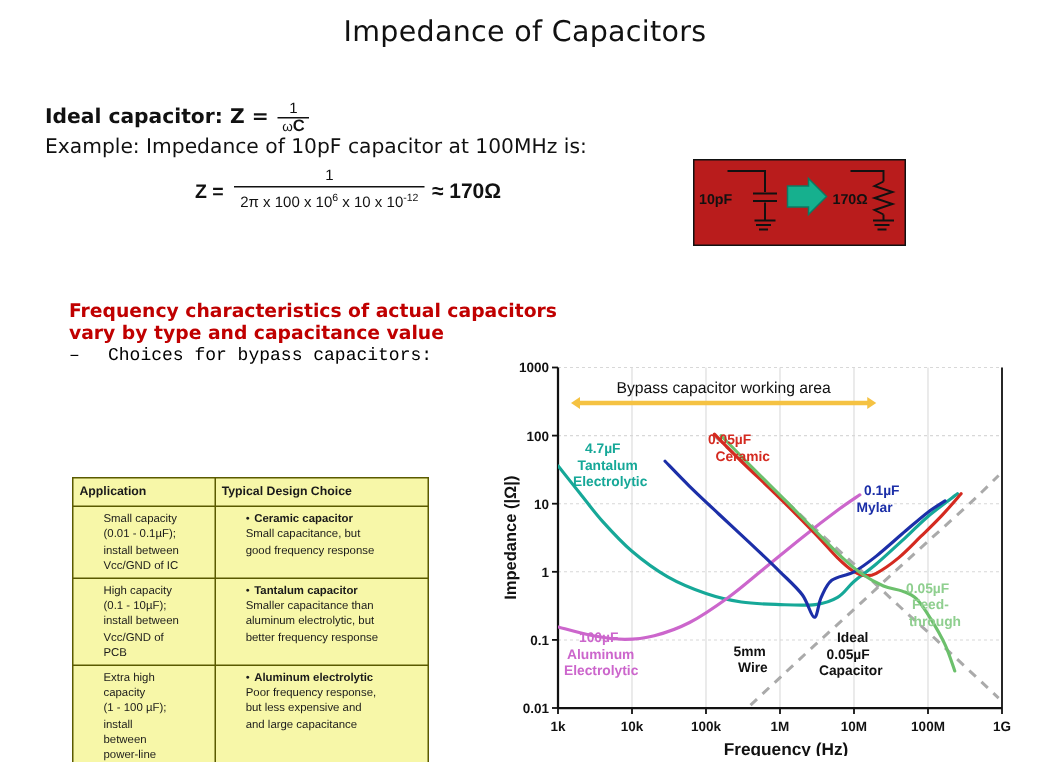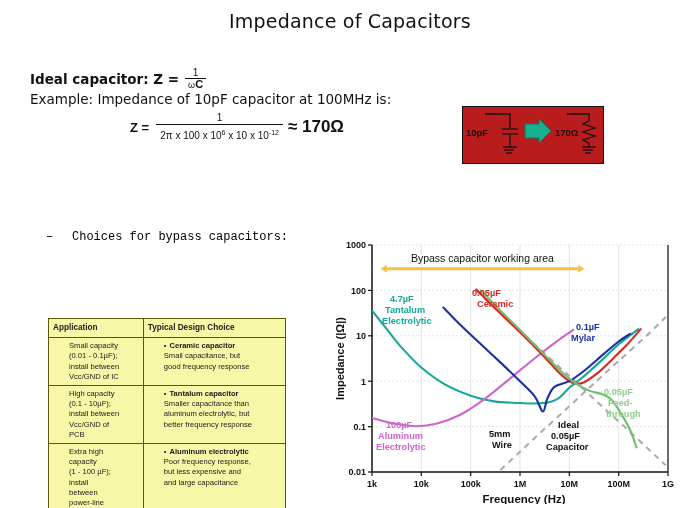--- a/index.html
+++ b/index.html
@@ -33,21 +33,21 @@
   .den .cc{font-weight:bold;font-size:11px;}
 
   .line2{font-size:13.5px;margin-top:1px;white-space:nowrap;font-family:"DejaVu Sans",sans-serif;}
 
   #big-formula{position:absolute;left:130px;top:112px;display:flex;align-items:center;font-size:12px;color:#111;}
   #big-formula .zlab{font-weight:bold;font-size:13px;margin-right:7px;}
   #big-formula .bigfrac{display:inline-flex;flex-direction:column;align-items:center;}
   #big-formula .bnum{font-size:10px;line-height:12px;}
   #big-formula .bbar{height:1.2px;background:#111;width:100%;}
   #big-formula .bden{font-size:10px;line-height:13px;padding:1px 4px 0;white-space:nowrap;}
-  #big-formula .res{font-weight:bold;font-size:17px;margin-left:5px;}
+  #big-formula .res{font-weight:bold;font-size:14px;margin-left:5px;}
   sup.sm{font-size:7px;vertical-align:super;}
 
   
   #circuit-figure{
     position:absolute;left:462px;top:106px;width:140px;height:56px;
     background:#b91c1c;border:1.4px solid #111;
   }
 
   
   #red-heading{
@@ -136,20 +136,24 @@
         <path d="M126 14 L120 17 L132 21 L120 25 L132 29 L120 33 L126 36"></path>
         <path d="M126 36 L126 40"></path>
         <path d="M119 40 L133 40"></path>
         <path d="M120 43 L130 43"></path>
         <path d="M122 46 L128 46"></path>
       </g>
       <text x="92" y="29" font-family="Liberation Sans, sans-serif" font-size="9.5" font-weight="bold" fill="#111">170Ω</text>
     </svg>
   </div>
 
+  <div id="red-heading">
+    <div>Frequency characteristics of actual capacitors</div>
+    <div>vary by type and capacitance value</div>
+  </div>
   <div id="red-sub">
     <span class="dash">–</span><span>Choices for bypass capacitors:</span>
   </div>
 
   <table id="capacitor-table">
     <thead>
       <tr>
         <th class="col-a">Application</th>
         <th>Typical Design Choice</th>
       </tr>

